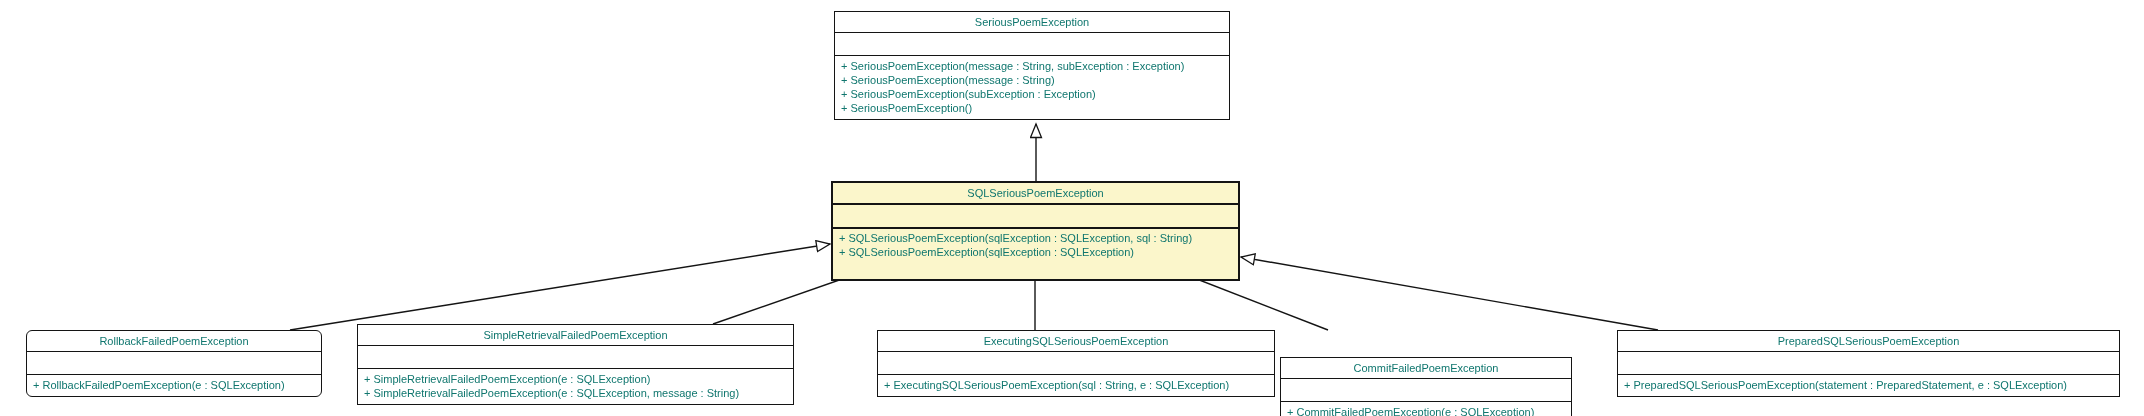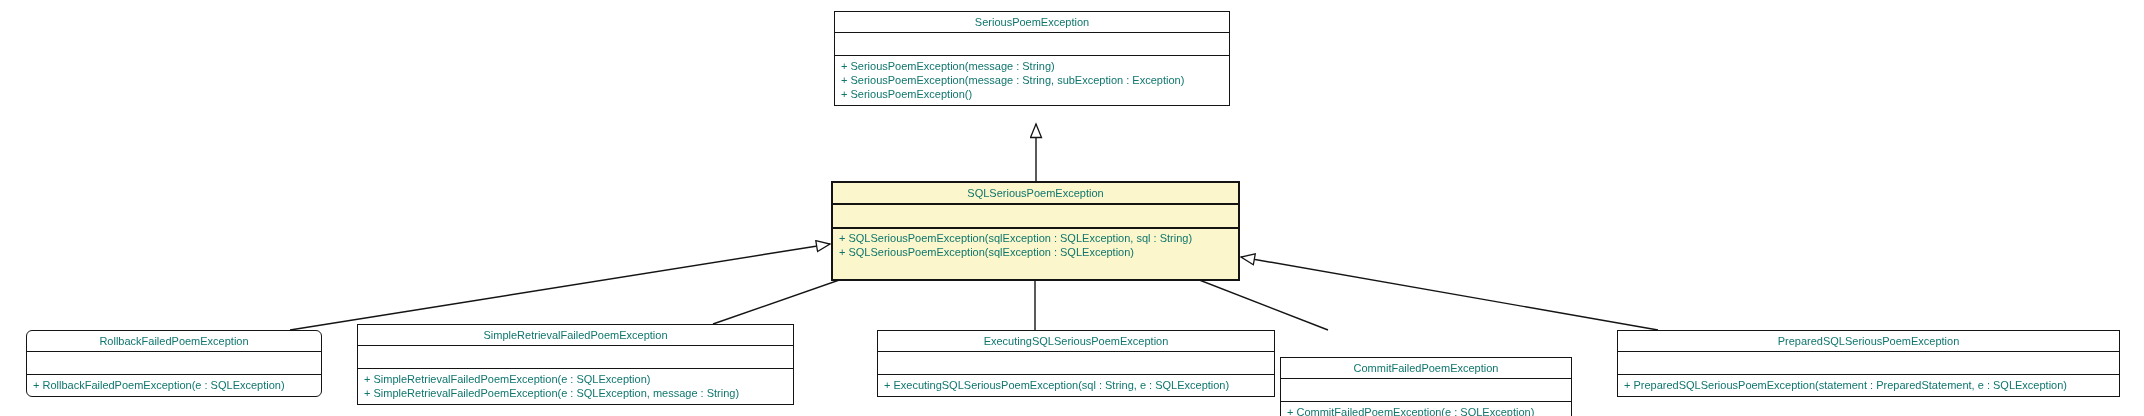--- a/index.html
+++ b/index.html
@@ -85,22 +85,23 @@
       <line x1="1035" y1="330" x2="1035" y2="263" marker-end="url(#hollow-tri)"></line>
       <line x1="1328" y1="330" x2="1153" y2="262" marker-end="url(#hollow-tri)"></line>
       <line x1="1658" y1="330" x2="1241" y2="257" marker-end="url(#hollow-tri)"></line>
     </g>
   </svg>
 
   <div class="uml-class" id="cls-serious">
     <div class="title">SeriousPoemException</div>
     <div class="fields"></div>
     <div class="methods">
+      <div class="method-line">+ SeriousPoemException(message : String, subException : Exception)</div>
       <div class="method-line">+ SeriousPoemException(message : String)</div>
-      <div class="method-line">+ SeriousPoemException(message : String, subException : Exception)</div>
+      <div class="method-line">+ SeriousPoemException(subException : Exception)</div>
       <div class="method-line">+ SeriousPoemException()</div>
     </div>
   </div>
 
   <div class="uml-class highlight" id="cls-sqlserious">
     <div class="title">SQLSeriousPoemException</div>
     <div class="fields"></div>
     <div class="methods">
       <div class="method-line">+ SQLSeriousPoemException(sqlException : SQLException, sql : String)</div>
       <div class="method-line">+ SQLSeriousPoemException(sqlException : SQLException)</div>

